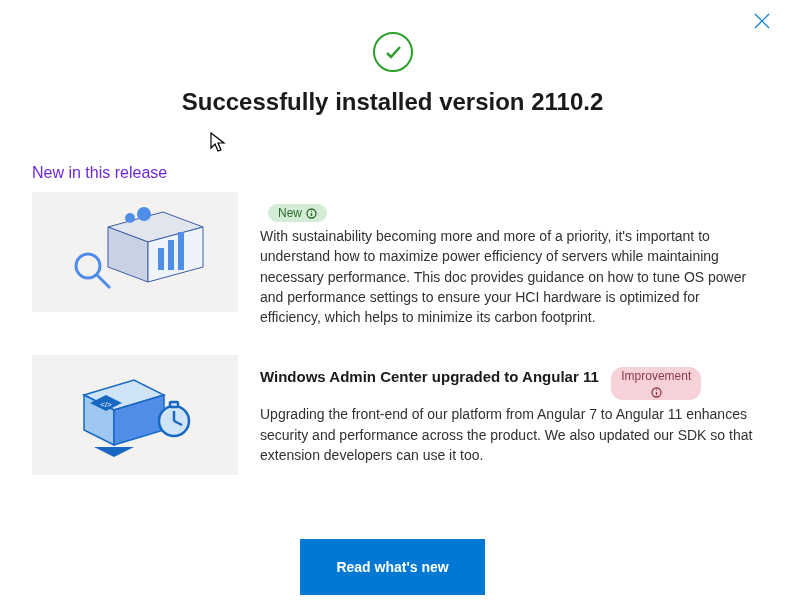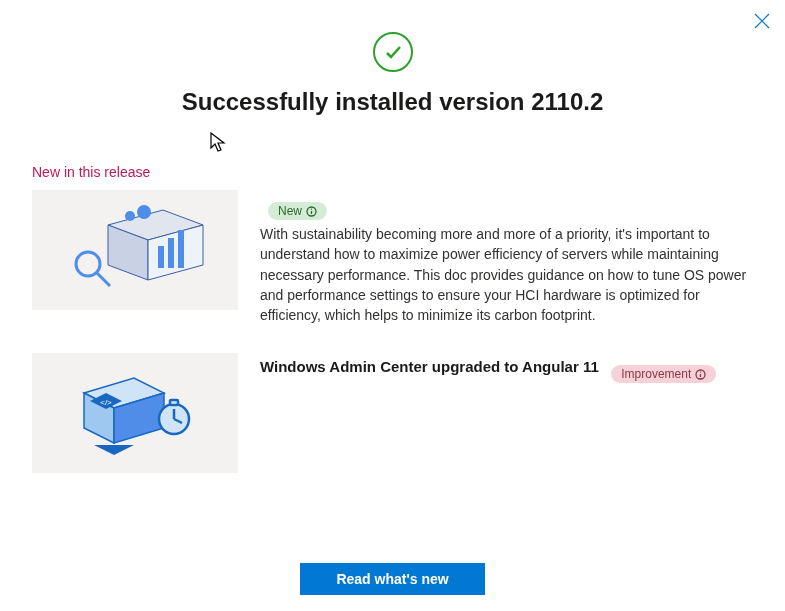--- a/index.html
+++ b/index.html
@@ -44,22 +44,22 @@
       position: absolute;
       top: 132px;
       left: 210px;
       pointer-events: none;
     }
     .content {
       padding: 0 32px;
       margin-top: 48px;
     }
     .section-label {
-      font-size: 14px;
-      color: #be185d;
+      font-size: 16px;
+      color: #6d28d9;
       margin-bottom: 10px;
     }
     .item {
       display: flex;
       gap: 22px;
       margin-bottom: 28px;
     }
     .thumb {
       width: 206px;
       height: 120px;
@@ -81,21 +81,21 @@
       align-items: center;
       gap: 4px;
       font-size: 12px;
       padding: 2px 10px;
       border-radius: 12px;
       margin-left: 8px;
       vertical-align: middle;
       margin-top: 12px;
     }
     .badge-new { background: #d4ecd5; color: #2a6a2c; }
-    .badge-improvement { background: #f6d1d7; color: #8a3a47; }
+    .badge-improvement { background: #f6d1d7; color: #8a3a47; flex-direction: column; }
     .badge svg { stroke: currentColor; fill: none; stroke-width: 1.3; }
     .item-desc {
       font-size: 14px;
       line-height: 1.45;
       color: #323130;
       margin-top: 4px;
     }
     .more-items {
       font-size: 14px;
       color: #323130;
@@ -107,21 +107,21 @@
       left: 0;
       right: 0;
       text-align: center;
     }
     .primary-btn {
       background: #0078d4;
       color: #fff;
       border: none;
       font-size: 14px;
       font-weight: 600;
-      padding: 8px 36px;
+      padding: 20px 36px;
       cursor: pointer;
       font-family: inherit;
     }
   </style>
 </head>
 <body>
 
 <div class="close-btn">
   <svg viewBox="0 0 18 18">
       <line x1="2" y1="2" x2="16" y2="16"></line>
@@ -207,20 +207,21 @@
     <div class="item-body">
       <span class="item-title">Windows Admin Center upgraded to Angular 11</span>
       <span class="badge badge-improvement">
         <span>Improvement</span>
         <svg width="11" height="11" viewBox="0 0 11 11">
             <circle cx="5.5" cy="5.5" r="4.5"></circle>
             <line x1="5.5" y1="5" x2="5.5" y2="8"></line>
             <circle cx="5.5" cy="3.2" r="0.6" fill="currentColor" stroke="none"></circle>
           </svg>
       </span>
+      <div class="item-desc">Upgrading the front-end of our platform from Angular 7 to Angular 11 enhances security and performance across the product. We also updated our SDK so that extension developers can use it too.</div>
     </div>
   </div>
 
 </div>
 
 <div class="footer">
   <button class="primary-btn">Read what's new</button>
 </div>
 
 </body></html>

